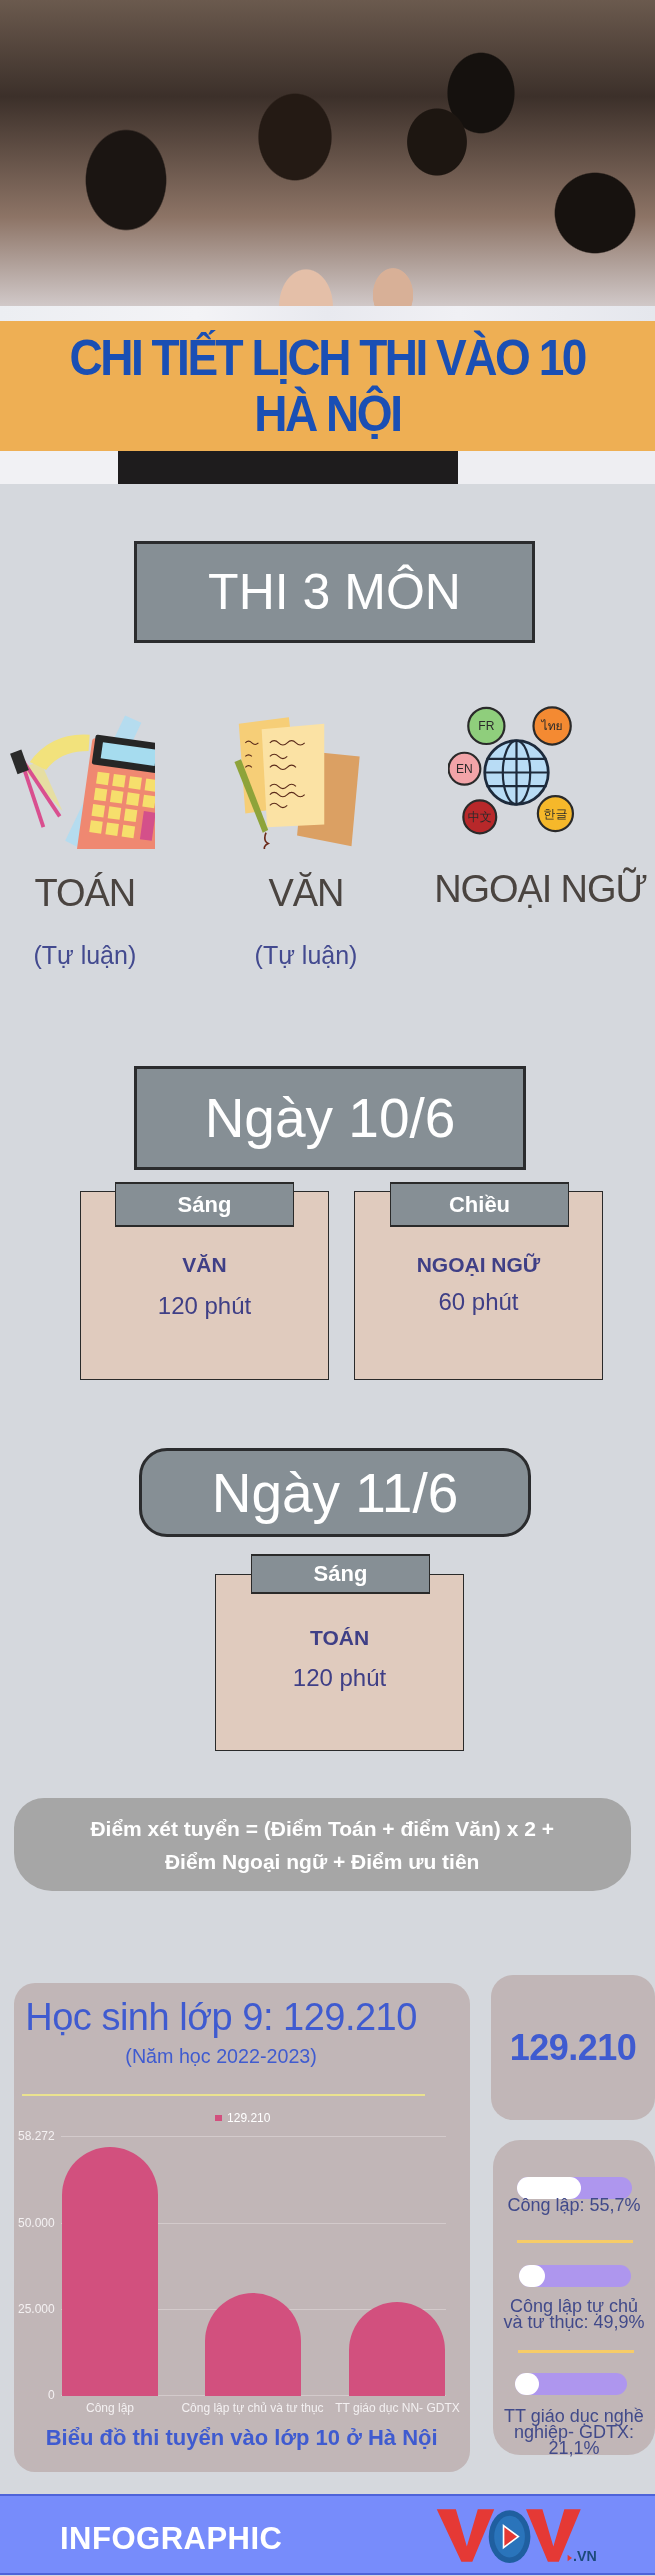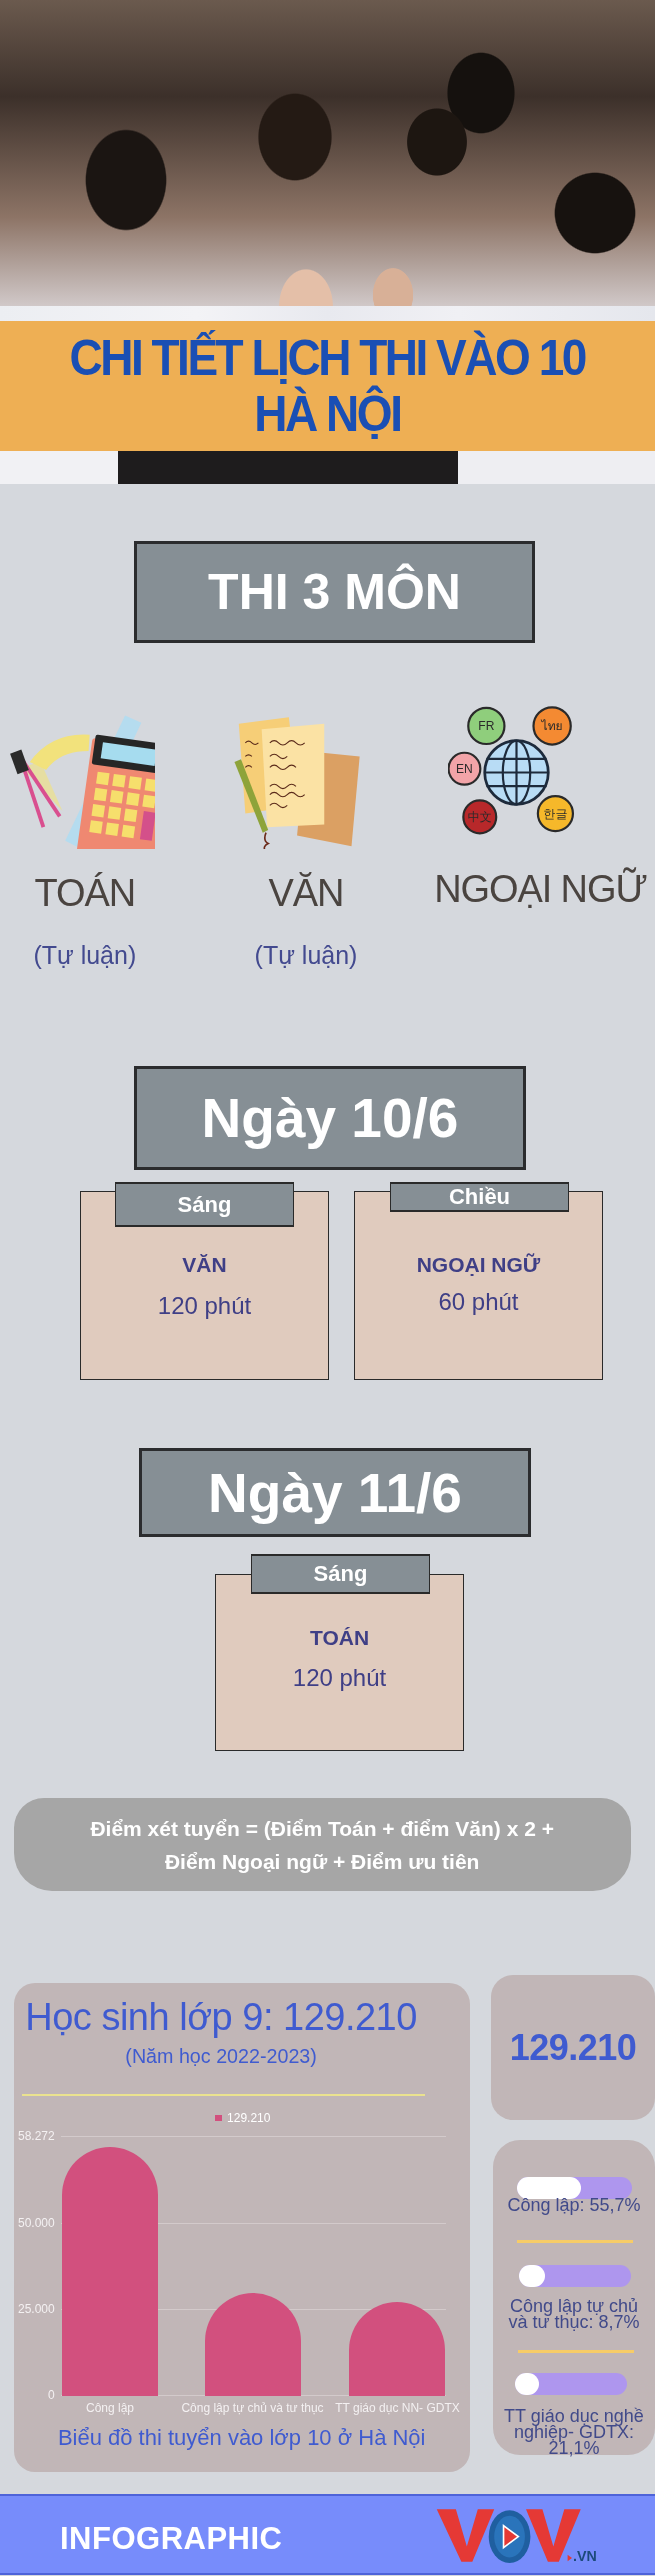--- a/index.html
+++ b/index.html
@@ -23,21 +23,21 @@
     background: linear-gradient(90deg, #eceef2 0%, #f3f3f6 30%, #e8e9ef 50%, #f0f0f4 70%, #e5e7ed 100%); }
   .hero-dark { left: 0; top: 451px; width: 655px; height: 33px;
     background: linear-gradient(90deg, #f1f1f4 0 18%, #1e1c1d 18% 70%, #eeeef2 70% 100%); }
   .banner { left: 0; top: 321px; width: 655px; height: 130px; background: #eeaf54;
     display: flex; flex-direction: column; align-items: center; justify-content: center; }
   .banner-line { font-family: "Liberation Sans", sans-serif; font-weight: bold; color: #1a4fb4;
     font-size: 50px; line-height: 56px; letter-spacing: -2.7px; transform: scaleX(0.92); white-space: nowrap; }
 
   
   .title-box { background: #868f95; border: 3.3px solid #2b2c2e; border-top-width: 3.8px; border-bottom-width: 3.8px;
-    display: flex; align-items: center; justify-content: center; color: #fff; font-weight: bold; }
+    display: flex; align-items: center; justify-content: center; color: #fff; }
   .title-box span { font-family: "Liberation Sans", sans-serif; }
 
   
   .subject { width: 186px; text-align: center; }
   .subject-name { font-size: 38px; color: #4a4440; line-height: 44px; white-space: nowrap; letter-spacing: -1.1px; }
   .subject-type { font-size: 25px; color: #434a8f; line-height: 29.5px; margin-top: 26px; }
 
   
   .card { background: #e0cbbe; border: 1.6px solid #2a2a2a; display: flex; flex-direction: column; align-items: center; }
   .tab { background: #868f95; border: 1.6px solid #2a2a2a; border-top-width: 2.2px; border-bottom-width: 2.2px;
@@ -53,21 +53,21 @@
   .chart-panel { left: 13.7px; top: 1983px; width: 456px; height: 489px; background: #c1b6b7; border-radius: 21px; }
   .chart-title { left: 24.6px; top: 1993px; width: 393px; text-align: center; color: #3f5bd0; font-size: 38px; line-height: 49px; white-space: nowrap; letter-spacing: -0.5px; }
   .chart-sub { left: 24.6px; top: 2045px; width: 393px; text-align: center; color: #3f5bd0; font-size: 19.7px; }
   .chart-rule { left: 22px; top: 2094px; width: 403px; height: 1.6px; background: #eae28f; }
   .legend { left: 215px; top: 2111px; display: flex; align-items: center; gap: 5.5px; color: #fff; font-size: 12px; }
   .legend-swatch { width: 6.6px; height: 6.6px; background: #d2507e; }
   .ytick { left: 13.7px; width: 41px; text-align: right; color: #f4f1f2; font-size: 12px; }
   .gridline { left: 61px; width: 385px; height: 1.1px; background: #d3cacb; }
   .bar { background: #d2507e; }
   .xlabel { color: #f4f1f2; font-size: 12px; text-align: center; white-space: nowrap; }
-  .chart-caption { left: 13.7px; top: 2425px; width: 456px; text-align: center; color: #3f5bd0; font-size: 22px; }
+  .chart-caption { left: 13.7px; top: 2425px; width: 456px; text-align: center; color: #3f5bd0; font-size: 22px; font-weight: bold; }
 
   
   .stat-box { left: 491px; top: 1975px; width: 164px; height: 145px; background: #c1b6b7; border-radius: 22px 22px 22px 22px;
     display: flex; align-items: center; justify-content: center; color: #3f5bd0; font-weight: bold; font-size: 36px; letter-spacing: -0.5px; }
   .prog-panel { left: 493px; top: 2140px; width: 162px; height: 315px; background: #c1b6b7; border-radius: 27px 27px 27px 27px; }
   .track { height: 22px; border-radius: 11px; background: #ae96ee; position: absolute; }
   .fill { position: absolute; left: 0; top: 0; height: 22px; border-radius: 11px; background: #fff; }
   .prog-label { position: absolute; color: #414a8a; font-size: 18px; text-align: center; line-height: 16px; }
   .divider { position: absolute; height: 3.3px; background: #f7cc67; }
 
@@ -180,25 +180,25 @@
   <div class="card-subject" style="margin-top:61px;">VĂN</div>
   <div class="card-duration" style="margin-top:15.3px;">120 phút</div>
 </div>
 <div class="abs tab" style="left:115px; top:1182px; width:179px; height:45px;">
   <span>Sáng</span>
 </div>
 <div class="abs card" style="left:354px; top:1191px; width:249px; height:189px;">
   <div class="card-subject" style="margin-top:61px;">NGOẠI NGỮ</div>
   <div class="card-duration" style="margin-top:11px;">60 phút</div>
 </div>
-<div class="abs tab" style="left:390px; top:1182px; width:179px; height:30px;">
+<div class="abs tab" style="left:390px; top:1182px; width:179px; height:45px;">
   <span>Chiều</span>
 </div>
 
-<div class="abs title-box" style="left:139px; top:1448px; width:392px; height:89px;">
+<div class="abs title-box" style="left:139px; top:1448px; width:392px; height:89px;border-radius:28px;">
   <span style="font-size:55px;">Ngày 11/6</span>
 </div>
 <div class="abs card" style="left:215px; top:1574px; width:249px; height:177px;">
   <div class="card-subject" style="margin-top:51px;">TOÁN</div>
   <div class="card-duration" style="margin-top:13.7px;">120 phút</div>
 </div>
 <div class="abs tab" style="left:251px; top:1554px; width:179px; height:40px;">
   <span>Sáng</span>
 </div>
 
@@ -244,21 +244,21 @@
     <div class="fill" style="width:64px;"></div>
   </div>
   <div class="prog-label" style="left:0; top:57px; width:162px;">Công lập: 55,7%</div>
   <div class="divider" style="left:24px; top:100px; width:116px;"></div>
 
   <div class="track" style="left:26px; top:125px; width:112px;">
     <div class="fill" style="width:26px;"></div>
   </div>
   <div class="prog-label" style="left:0; top:158px; width:162px;">
     <div>Công lập tự chủ</div>
-    <div>và tư thục:  8,7%</div>
+    <div>và tư thục:  49,9%</div>
   </div>
   <div class="divider" style="left:25px; top:210px; width:116px;"></div>
 
   <div class="track" style="left:22px; top:233px; width:112px;">
     <div class="fill" style="width:23.5px;"></div>
   </div>
   <div class="prog-label" style="left:0; top:268px; width:162px;">
     <div>TT giáo dục nghề</div>
     <div>nghiệp- GDTX:  21,1%</div>
   </div>

